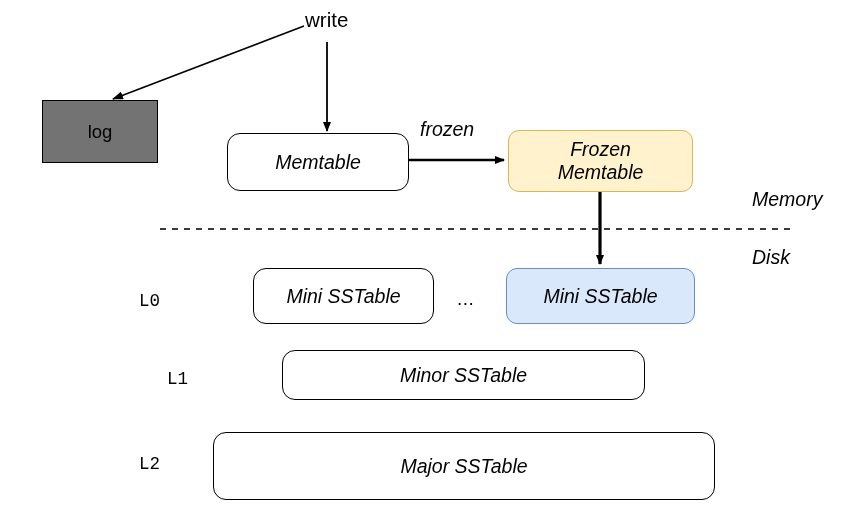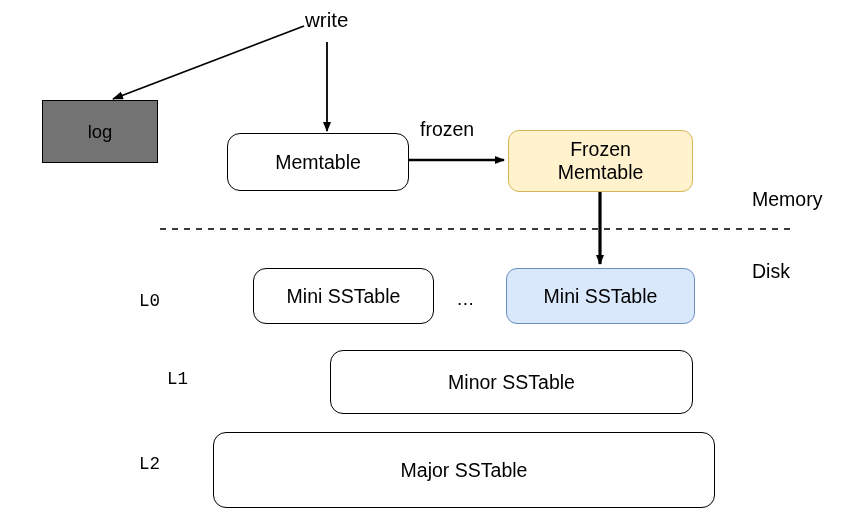--- a/index.html
+++ b/index.html
@@ -54,21 +54,21 @@
     border: 1.7px solid #6c8ebf;
     background: #dae8fc;
     border-radius: 11px;
   }
   .plain-label {
     position: absolute;
     color: #000000;
     white-space: nowrap;
   }
   .fs-20 { font-size: 20.5px; }
-  .fs-19 { font-size: 19.5px; }
+  .fs-19 { font-size: 19.5px; font-style: italic; }
   .fs-18 { font-size: 18.5px; }
   .fs-17 { font-size: 17.5px; font-family: Liberation Mono, monospace; }
   .ellipsis-dots {
     position: absolute;
     color: #000000;
     font-size: 19px;
     letter-spacing: 0.5px;
   }
 </style>
 </head>
@@ -103,31 +103,31 @@
 
   <div class="node node-rect fs-18" style="left:42px; top:100px; width:116px; height:63px;">log</div>
 
   <div class="node node-round fs-19" style="left:227px; top:133px; width:182px; height:58px;">Memtable</div>
 
   <div class="node node-frozen fs-19" style="left:508px; top:130px; width:185px; height:62px;">Frozen
 Memtable</div>
 
   <div class="plain-label fs-19" style="left:752px; top:188px;">Memory</div>
 
-  <div class="plain-label fs-19" style="left:752px; top:260px;">Disk</div>
+  <div class="plain-label fs-19" style="left:752px; top:246px;">Disk</div>
 
   <div class="plain-label fs-17" style="left:139px; top:291px;">L0</div>
 
   <div class="plain-label fs-17" style="left:139px; top:369px;margin-left:28px;">L1</div>
 
   <div class="plain-label fs-17" style="left:139px; top:454px;">L2</div>
 
   <div class="node node-round fs-19" style="left:253px; top:268px; width:181px; height:56px;">Mini SSTable</div>
 
   <div class="ellipsis-dots" style="left:457px; top:288px;">...</div>
 
   <div class="node node-blue fs-19" style="left:506px; top:268px; width:189px; height:56px;">Mini SSTable</div>
 
-  <div class="node node-round fs-19" style="left:282px; top:350px; width:363px; height:64px;margin-left:48px;">Minor SSTable</div>
+  <div class="node node-round fs-19" style="left:282px; top:350px; width:363px; height:50px;">Minor SSTable</div>
 
-  <div class="node node-round fs-19" style="left:213px; top:432px; width:502px; height:76px;">Major SSTable</div>
+  <div class="node node-round fs-19" style="left:213px; top:432px; width:502px; height:68px;">Major SSTable</div>
 
 </div>
 
 </body></html>

